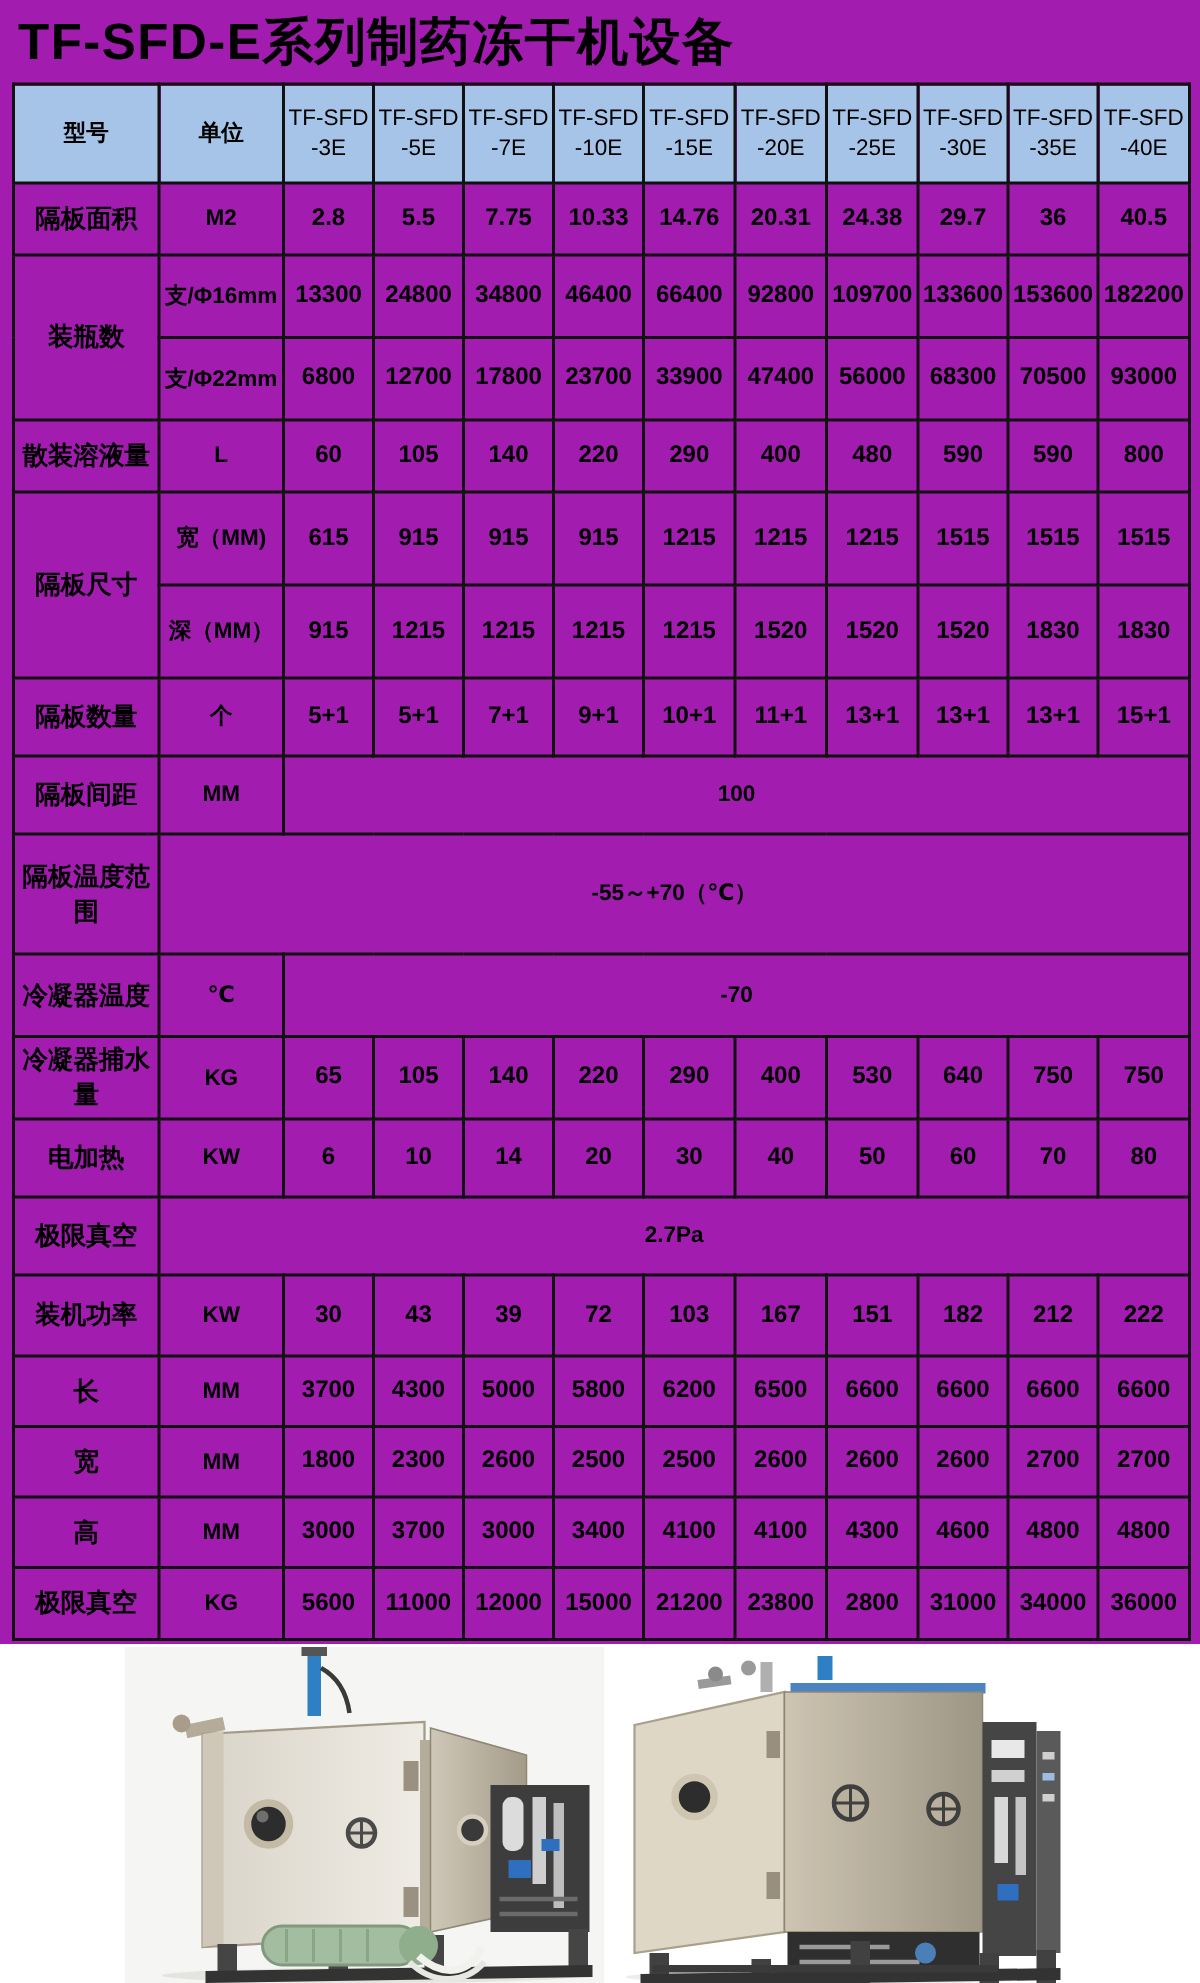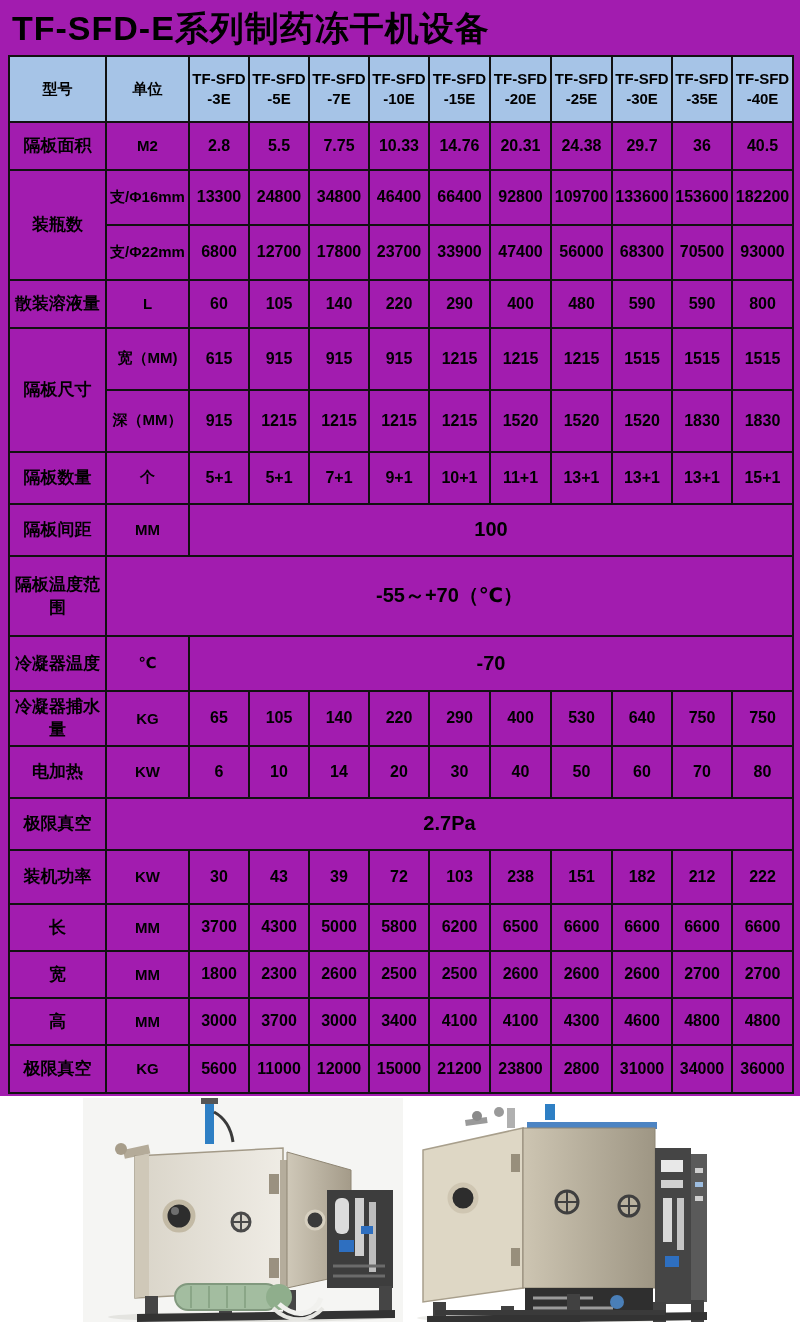--- a/index.html
+++ b/index.html
@@ -4,25 +4,25 @@
 <style>
   html,body{margin:0;padding:0;background:#fff;}
   .page{width:800px;height:1322px;background:#a21caf;overflow:hidden;
         font-family:"Liberation Sans","DejaVu Sans",sans-serif;color:#000;}
   .title{margin:0;padding:8px 0 6px 12px;font-size:34px;font-weight:700;
          letter-spacing:1px;line-height:1.2;color:#000;}
   table.spec{border-collapse:collapse;table-layout:fixed;width:784px;margin-left:8px;}
   table.spec th,table.spec td{border:2px solid #111;text-align:center;vertical-align:middle;
          padding:0;overflow:hidden;}
   table.spec thead th{background:#a6c4e7;font-size:15px;font-weight:700;line-height:1.35;}
-  .model-prefix,.model-suffix{display:block;font-weight:700;}
+  .model-prefix,.model-suffix{display:block;font-weight:400;}
   td.label-cell{font-weight:700;font-size:17px;border-radius:11px;}
   td.unit-cell{font-weight:700;font-size:15px;}
   td.value-cell{font-weight:700;font-size:16px;}
-  td.merged-cell{font-weight:700;font-size:20px;}
+  td.merged-cell{font-weight:700;font-size:15px;}
   .photos{height:228px;display:flex;justify-content:center;align-items:flex-end;
           gap:4px;margin-top:2px;background:#fff;}
   .photo{display:block;}
 </style>
 </head>
 <body>
 
 <div class="page">
 
   <h1 class="title">TF-SFD-E系列制药冻干机设备</h1>
@@ -232,21 +232,21 @@
           <td class="merged-cell" colspan="11">2.7Pa</td>
         </tr>
         <tr style="height: 54px;">
           <td class="label-cell">装机功率</td>
           <td class="unit-cell">KW</td>
           <td class="value-cell">30</td>
           <td class="value-cell">43</td>
           <td class="value-cell">39</td>
           <td class="value-cell">72</td>
           <td class="value-cell">103</td>
-          <td class="value-cell">238</td>
+          <td class="value-cell">167</td>
           <td class="value-cell">151</td>
           <td class="value-cell">182</td>
           <td class="value-cell">212</td>
           <td class="value-cell">222</td>
         </tr>
         <tr style="height: 47px;">
           <td class="label-cell">长</td>
           <td class="unit-cell">MM</td>
           <td class="value-cell">3700</td>
           <td class="value-cell">4300</td>

